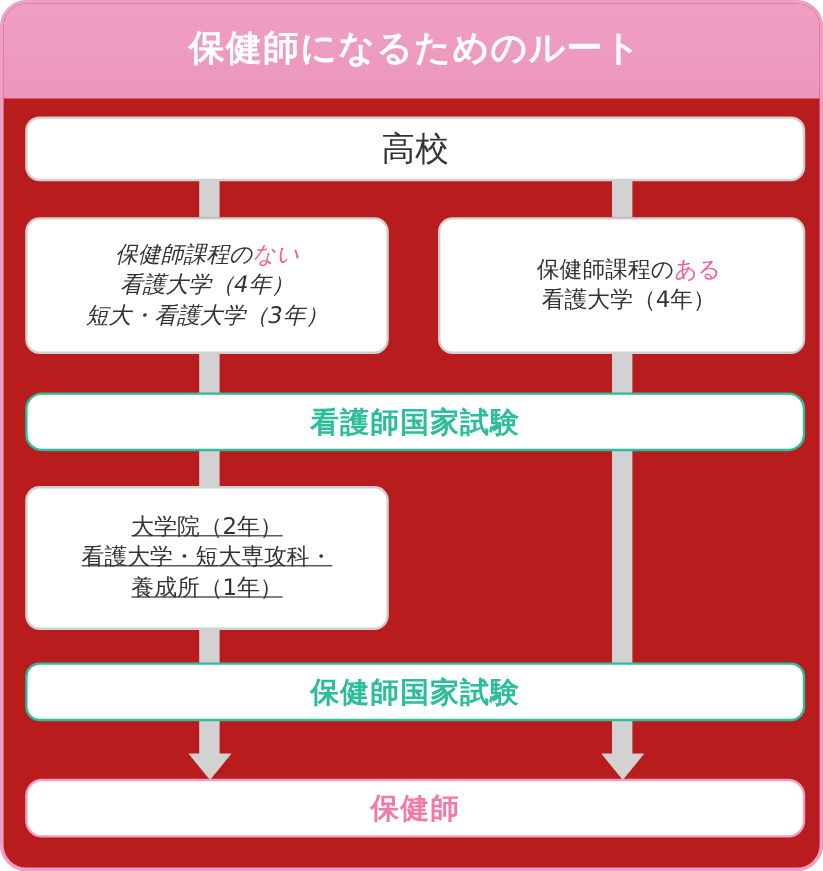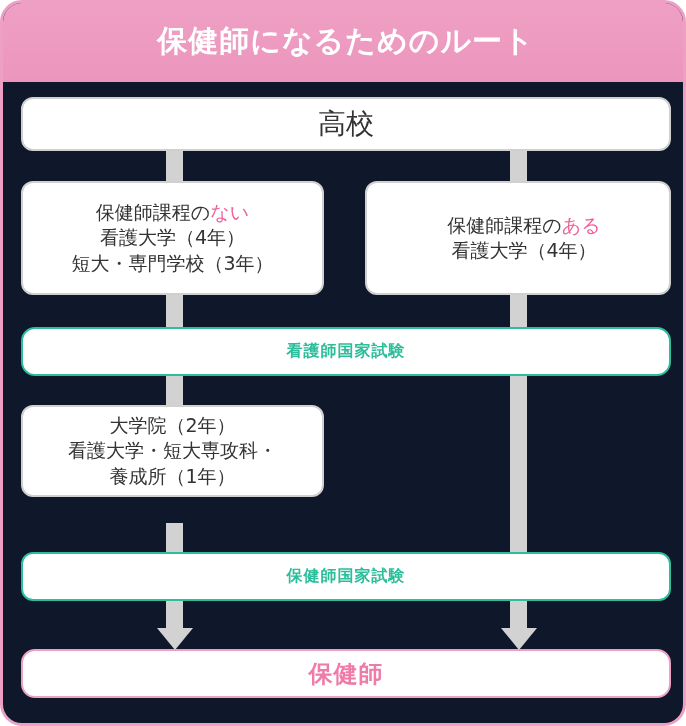--- a/index.html
+++ b/index.html
@@ -14,21 +14,21 @@
     overflow: hidden;
   }
 
   .frame {
     position: relative;
     width: 686px;
     height: 726px;
     box-sizing: border-box;
     border: 3px solid #eda0c3;
     border-radius: 22px;
-    background: #0f172a;
+    background: #b91c1c;
     overflow: hidden;
   }
 
   .title-bar {
     position: absolute;
     left: -3px;
     top: -3px;
     width: 692px;
     height: 82px;
     background: linear-gradient(180deg, #efa0c4 0%, #ec96bd 100%);
@@ -94,21 +94,21 @@
   }
 
   .line {
     line-height: 1.32;
     white-space: nowrap;
   }
   .big { font-size: 28px; font-weight: normal; }
   .mid { font-size: 19px; }
   .exam-text {
     color: #2cbd9b;
-    font-size: 16px;
+    font-size: 24px;
     font-weight: bold;
     letter-spacing: 1px;
   }
   .goal-text {
     color: #ef7ba8;
     font-size: 24px;
     font-weight: bold;
     letter-spacing: 1px;
     text-align: right;
   }
@@ -140,36 +140,36 @@
     <div class="conn" style="left:163px; top:515px; width:17px; height:29px;"></div>
     <div class="arrow-head" style="left:154px; top:543px;"></div>
 
     <div class="conn" style="left:507px; top:515px; width:17px; height:29px;"></div>
     <div class="arrow-head" style="left:498px; top:543px;"></div>
 
     <div class="node" style="left:18px; top:12px; width:650px; height:54px;">
       <div class="line big">高校</div>
     </div>
 
-    <div class="node" style="left:18px; top:96px; width:303px; height:114px;">
+    <div class="node" style="left:18px; top:96px; width:303px; height:114px;font-style:italic;">
       <div class="line mid"><span>保健師課程の</span><span class="accent">ない</span></div>
       <div class="line mid">看護大学（4年）</div>
-      <div class="line mid">短大・専門学校（3年）</div>
+      <div class="line mid">短大・看護大学（3年）</div>
     </div>
 
     <div class="node" style="left:362px; top:96px; width:306px; height:114px;padding-left:12px;">
       <div class="line mid"><span>保健師課程の</span><span class="accent">ある</span></div>
       <div class="line mid">看護大学（4年）</div>
     </div>
 
     <div class="node exam" style="left:18px; top:242px; width:650px; height:49px;">
       <div class="exam-text">看護師国家試験</div>
     </div>
 
-    <div class="node" style="left:18px; top:320px; width:303px; height:92px;">
+    <div class="node" style="left:18px; top:320px; width:303px; height:120px;text-decoration:underline;">
       <div class="line mid">大学院（2年）</div>
       <div class="line mid">看護大学・短大専攻科・</div>
       <div class="line mid">養成所（1年）</div>
     </div>
 
     <div class="node exam" style="left:18px; top:467px; width:650px; height:49px;border-radius:12px;">
       <div class="exam-text">保健師国家試験</div>
     </div>
 
     <div class="node goal" style="left:18px; top:564px; width:650px; height:49px;">

